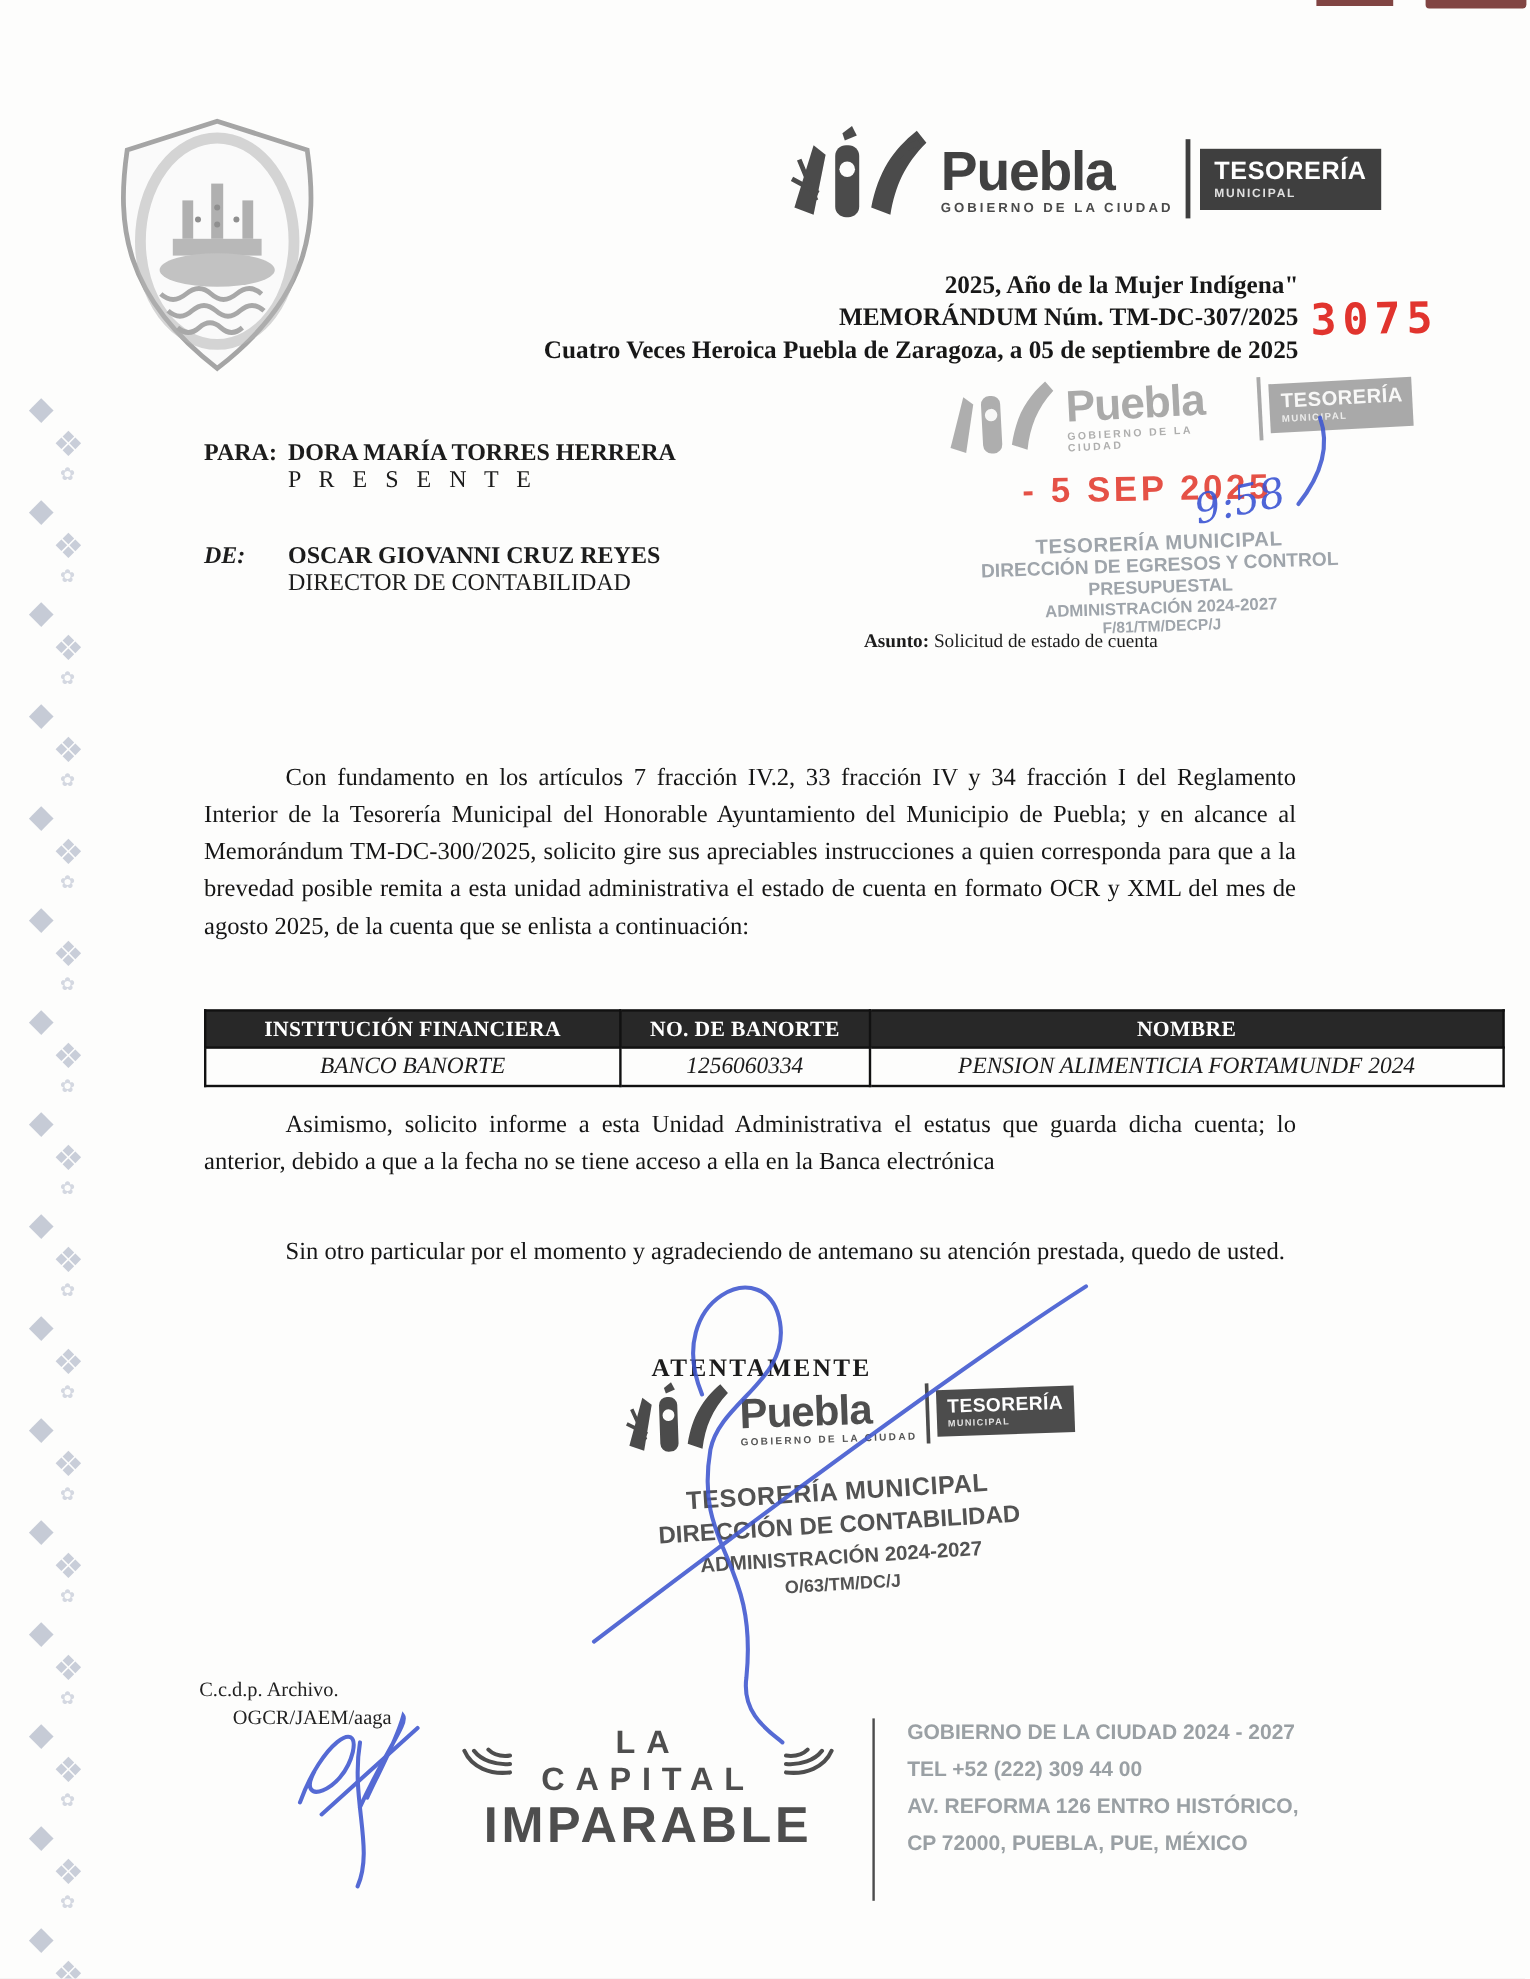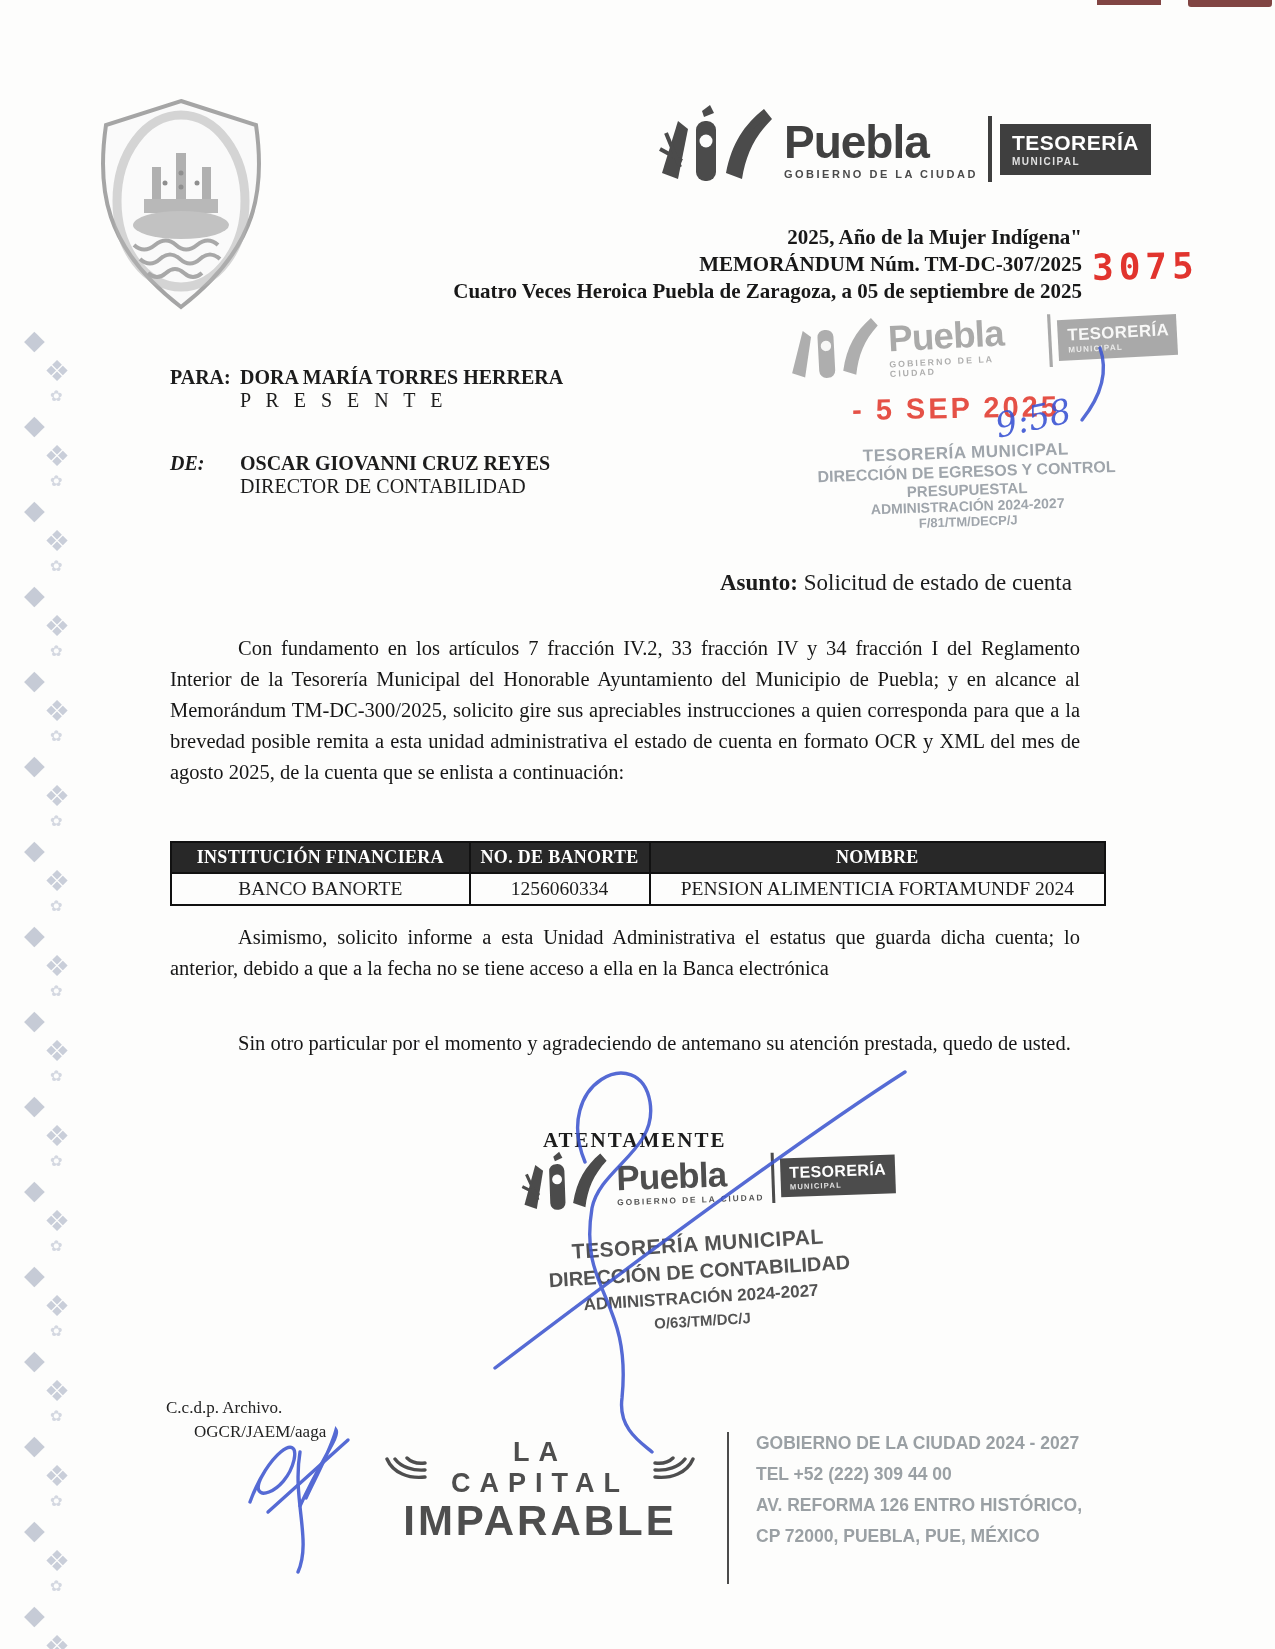--- a/index.html
+++ b/index.html
@@ -28,24 +28,24 @@
          letter-spacing:5px;transform:rotate(-1deg);opacity:.95;}
   
   .label{font-weight:bold;font-size:20px;}
   .rcpt{font-size:20px;line-height:23px;}
   .bold{font-weight:bold;}
   .spread{letter-spacing:5px;}
   
   .para{width:910px;font-size:20.5px;line-height:31px;text-align:justify;color:#161616;}
   .indent{text-indent:68px;}
   
-  table.acct{border-collapse:collapse;width:936px;font-size:19px;}
+  table.acct{border-collapse:collapse;width:1084px;font-size:19px;}
   table.acct th{background:#282828;color:#fff;font-weight:bold;font-size:18px;padding:4px 6px;
                 border:2px solid #111;letter-spacing:.3px;}
-  table.acct td{border:2px solid #111;padding:4px 6px;text-align:center;font-size:19.5px;}
+  table.acct td{border:2px solid #111;padding:4px 6px;text-align:center;font-size:19.5px;font-style:italic;}
   
   .stamp-gray{font-family:"Liberation Sans",sans-serif;font-weight:bold;text-align:center;color:#8f969e;}
   .stamp-dark{font-family:"Liberation Sans",sans-serif;font-weight:bold;text-align:center;color:#3c3c3c;}
   .reddate{font-family:"Liberation Sans",sans-serif;font-weight:bold;font-size:29px;color:#e23a2e;
            letter-spacing:3px;transform:rotate(-1deg);opacity:.88;}
   .bluetime{font-family:"DejaVu Serif",serif;font-style:italic;font-size:34px;color:#3c55d4;
             transform:rotate(-12deg);opacity:.9;}
   .faded-logo{transform:scale(.8) rotate(-3deg);transform-origin:left top;opacity:.45;filter:grayscale(1) contrast(.9);}
   .sig-logo{transform:scale(.76) rotate(-2deg);transform-origin:left top;opacity:.93;}
   
@@ -205,21 +205,21 @@
   <div class="abs rcpt" style="left:240px;top:366px;">
     <div class="bold">DORA MARÍA TORRES HERRERA</div>
     <div class="spread">P R E S E N T E</div>
   </div>
   <div class="abs label" style="left:170px;top:452px;font-style:italic;">DE:</div>
   <div class="abs rcpt" style="left:240px;top:452px;">
     <div class="bold">OSCAR GIOVANNI CRUZ REYES</div>
     <div>DIRECTOR DE CONTABILIDAD</div>
   </div>
 
-  <div class="abs" style="left:720px;top:570px;font-size:23px;">
+  <div class="abs" style="left:720px;top:526px;font-size:16px;">
     <span class="bold">Asunto:</span><span> Solicitud de estado de cuenta</span>
   </div>
 
   <div class="abs para indent" style="left:170px;top:633px;">Con fundamento en los artículos 7 fracción IV.2, 33 fracción IV y 34 fracción I del Reglamento Interior de la Tesorería Municipal del Honorable Ayuntamiento del Municipio de Puebla; y en alcance al Memorándum TM-DC-300/2025, solicito gire sus apreciables instrucciones a quien corresponda para que a la brevedad posible remita a esta unidad administrativa el estado de cuenta en formato OCR y XML del mes de agosto 2025, de la cuenta que se enlista a continuación:</div>
 
   <div class="abs" style="left:170px;top:841px;">
     <table class="acct">
       <thead>
         <tr>
           <th style="width:287px;">INSTITUCIÓN FINANCIERA</th>

